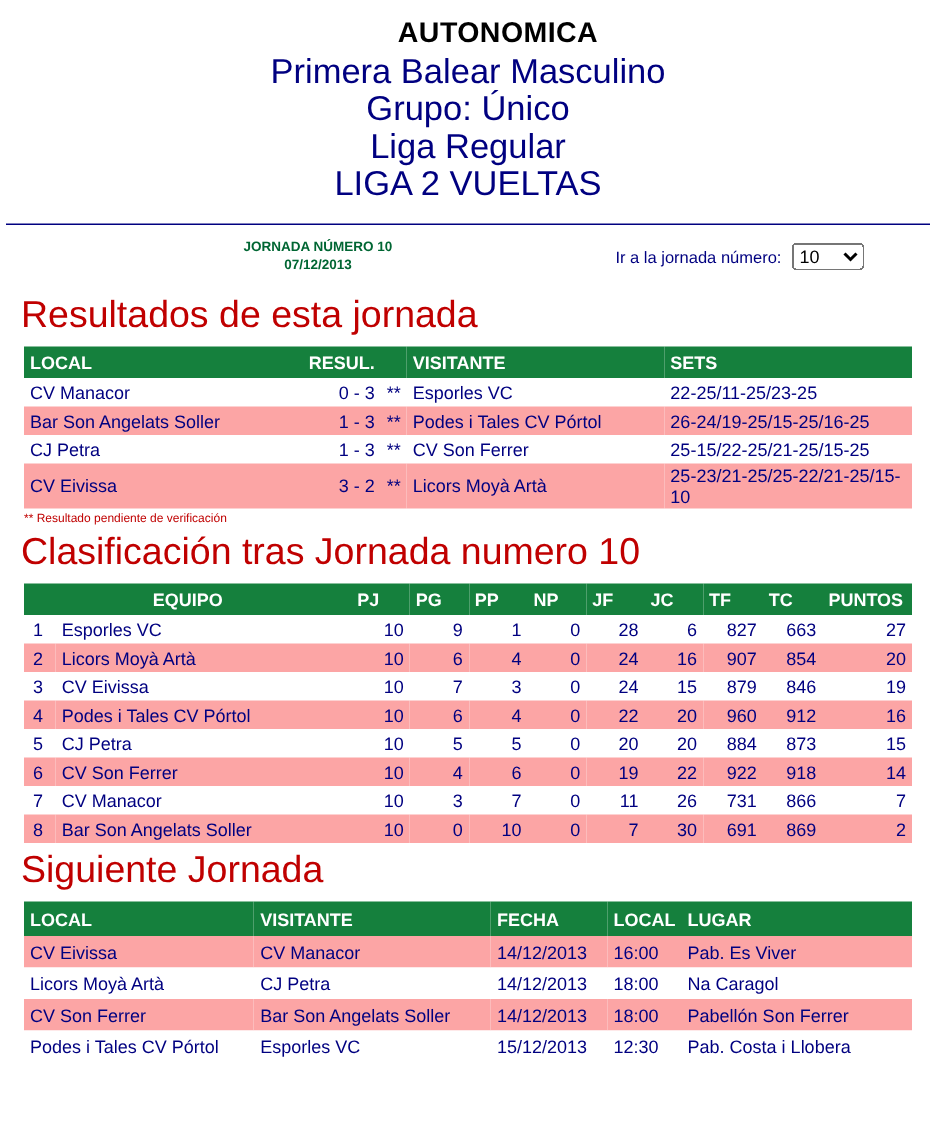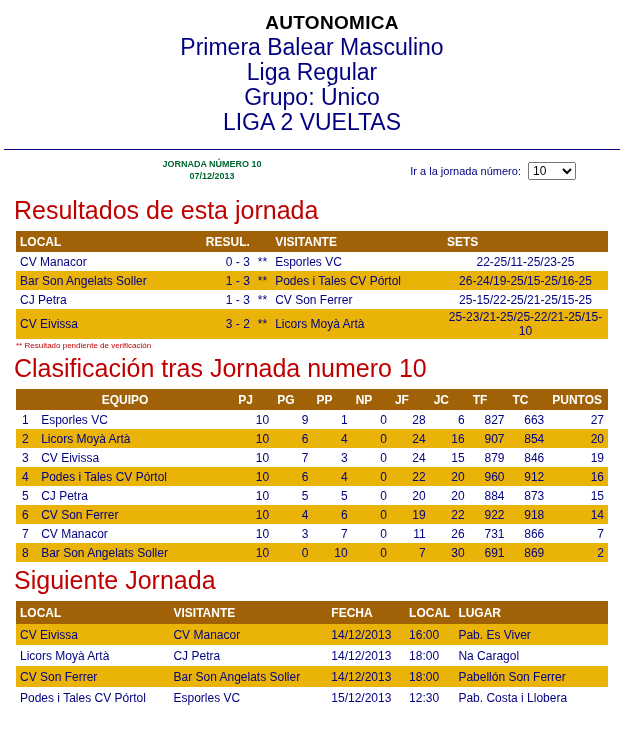--- a/index.html
+++ b/index.html
@@ -87,40 +87,40 @@
   
   table {
     border-collapse: collapse;
     font-size: 12px;
   }
   .tbl {
     margin: 0 16px;
     width: 592px;
   }
   .tbl th {
-    background: #a16207;
+    background: #15803d;
     color: #ffffff;
     font-weight: bold;
     font-size: 12px;
     text-align: left;
     padding: 2px 4px;
     height: 17px;
   }
   .tbl td {
     padding: 1px 4px;
     height: 17px;
     color: #000080;
   }
   .row-alt {
-    background: #eab308;
+    background: #fca5a5;
   }
   .row-plain {
     background: #ffffff;
   }
-  .ctr { text-align: center; }
+  .ctr { text-align: left; }
   .rgt { text-align: right; }
 
   
   .t-res col.c-local { width: 190px; }
   .t-res col.c-resul { width: 42px; }
   .t-res col.c-ast { width: 16px; }
   .t-res col.c-vis { width: 175px; }
   .t-res col.c-sets { width: 169px; }
 
   .note {
@@ -148,22 +148,22 @@
   .t-next th { height: 19px; }
 </style>
 </head>
 <body>
 
 <div class="page">
 
   <div class="header">
     <div class="line1">AUTONOMICA</div>
     <div class="line">Primera Balear Masculino</div>
+    <div class="line">Grupo: Único</div>
     <div class="line">Liga Regular</div>
-    <div class="line">Grupo: Único</div>
     <div class="line">LIGA 2 VUELTAS</div>
   </div>
   <hr class="hr-top">
 
   <div class="jornada-row">
     <div class="jornada-info">
       <div>JORNADA NÚMERO 10</div>
       <div>07/12/2013</div>
     </div>
     <div class="jornada-select-wrap">

